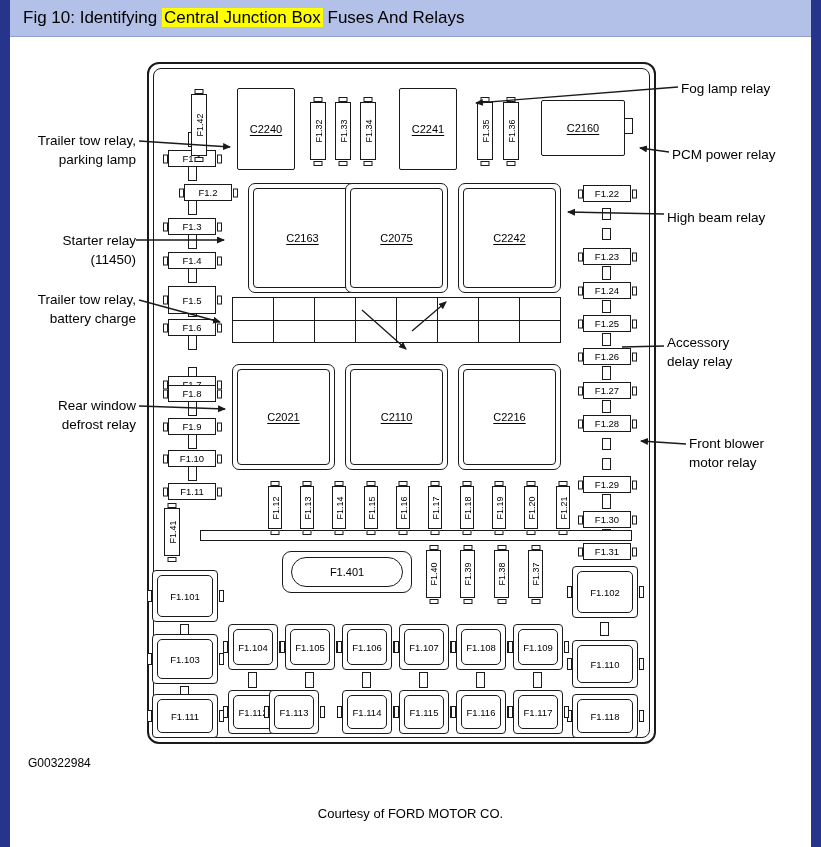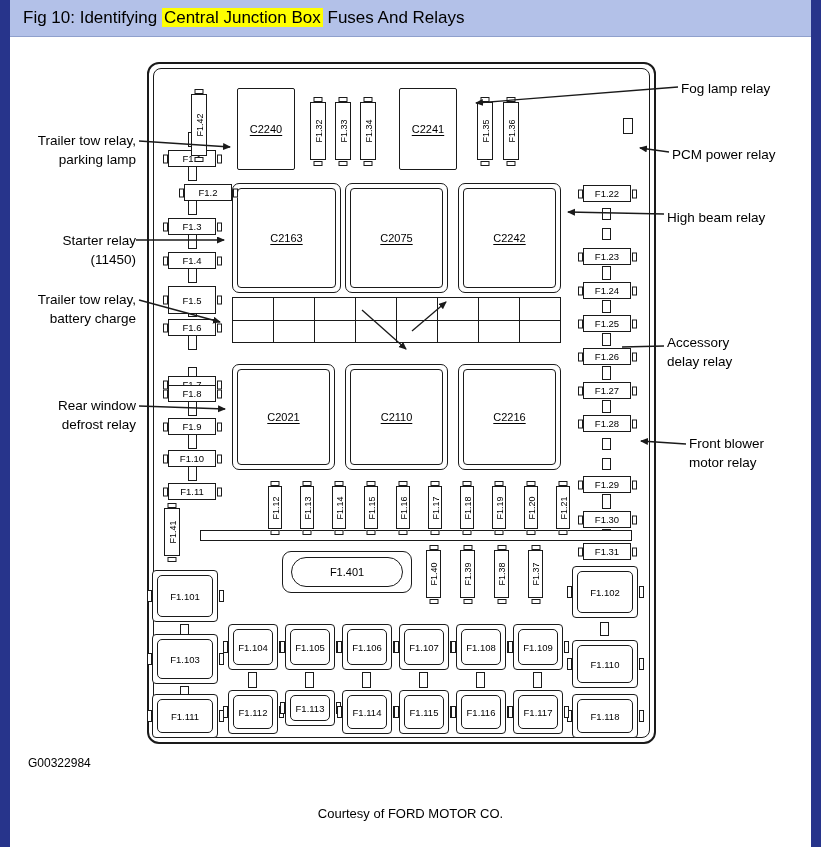--- a/index.html
+++ b/index.html
@@ -231,21 +231,24 @@
       </div>
       <div class="vfuse" style="left: 528px; top: 550px; width: 15px; height: 48px;">
         <span class="lbl">F1.37</span>
       </div>
       <div class="cbox" style="left: 237px; top: 88px; width: 58px; height: 82px;">
         <span class="lbl u">C2240</span>
       </div>
       <div class="cbox" style="left: 399px; top: 88px; width: 58px; height: 82px;">
         <span class="lbl u">C2241</span>
       </div>
-      <div class="bigbox" style="left: 232px; top: 183px; width: 109px; height: 110px;">
+      <div class="cbox" style="left: 541px; top: 100px; width: 84px; height: 56px;">
+        <span class="lbl u">C2160</span>
+      </div>
+      <div class="bigbox" style="left: 248px; top: 183px; width: 109px; height: 110px;">
         <span class="inner u">C2163</span>
       </div>
       <div class="bigbox" style="left: 345px; top: 183px; width: 103px; height: 110px;">
         <span class="inner u">C2075</span>
       </div>
       <div class="bigbox" style="left: 458px; top: 183px; width: 103px; height: 110px;">
         <span class="inner u">C2242</span>
       </div>
       <div class="bigbox" style="left: 232px; top: 364px; width: 103px; height: 106px;">
         <span class="inner u">C2021</span>
@@ -288,21 +291,21 @@
       </div>
       <div class="sq" style="left: 456px; top: 624px; width: 50px; height: 46px;">
         <span class="inner">F1.108</span>
       </div>
       <div class="sq" style="left: 513px; top: 624px; width: 50px; height: 46px;">
         <span class="inner">F1.109</span>
       </div>
       <div class="sq" style="left: 228px; top: 690px; width: 50px; height: 44px;">
         <span class="inner">F1.112</span>
       </div>
-      <div class="sq" style="left: 285px; top: 690px; width: 50px; height: 36px; padding-left: 20px;">
+      <div class="sq" style="left: 269px; top: 690px; width: 50px; height: 44px; padding-left: 20px;">
         <span class="inner">F1.113</span>
       </div>
       <div class="sq" style="left: 342px; top: 690px; width: 50px; height: 44px;">
         <span class="inner">F1.114</span>
       </div>
       <div class="sq" style="left: 399px; top: 690px; width: 50px; height: 44px;">
         <span class="inner">F1.115</span>
       </div>
       <div class="sq" style="left: 456px; top: 690px; width: 50px; height: 44px;">
         <span class="inner">F1.116</span>

